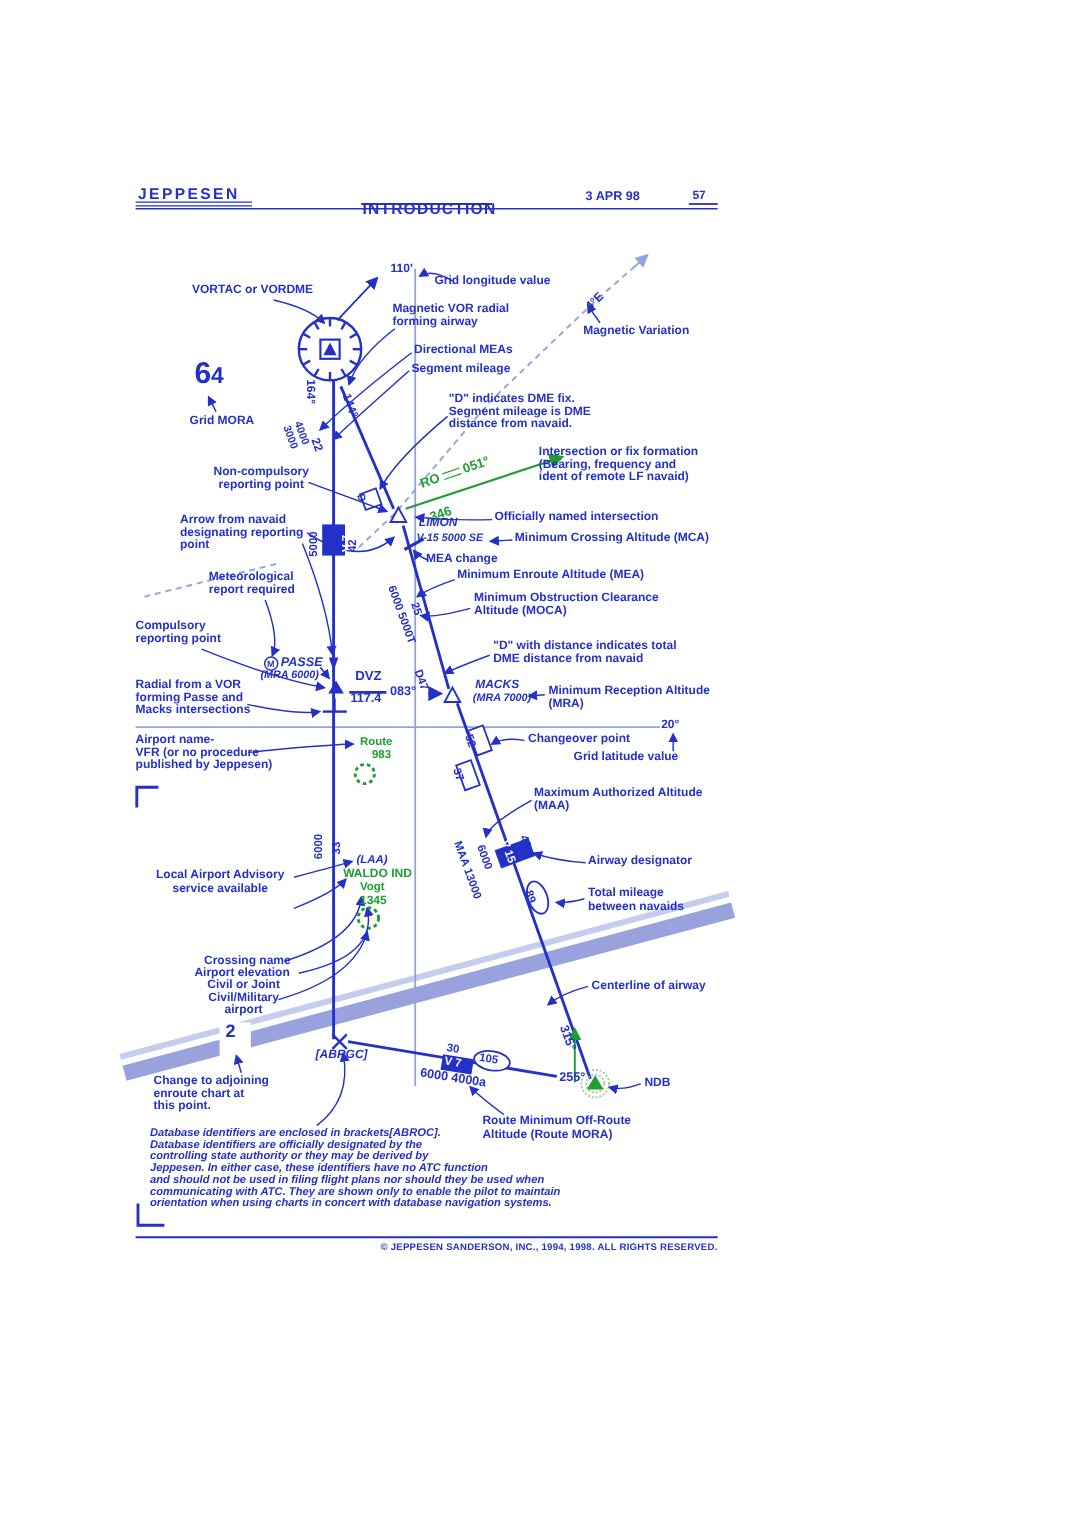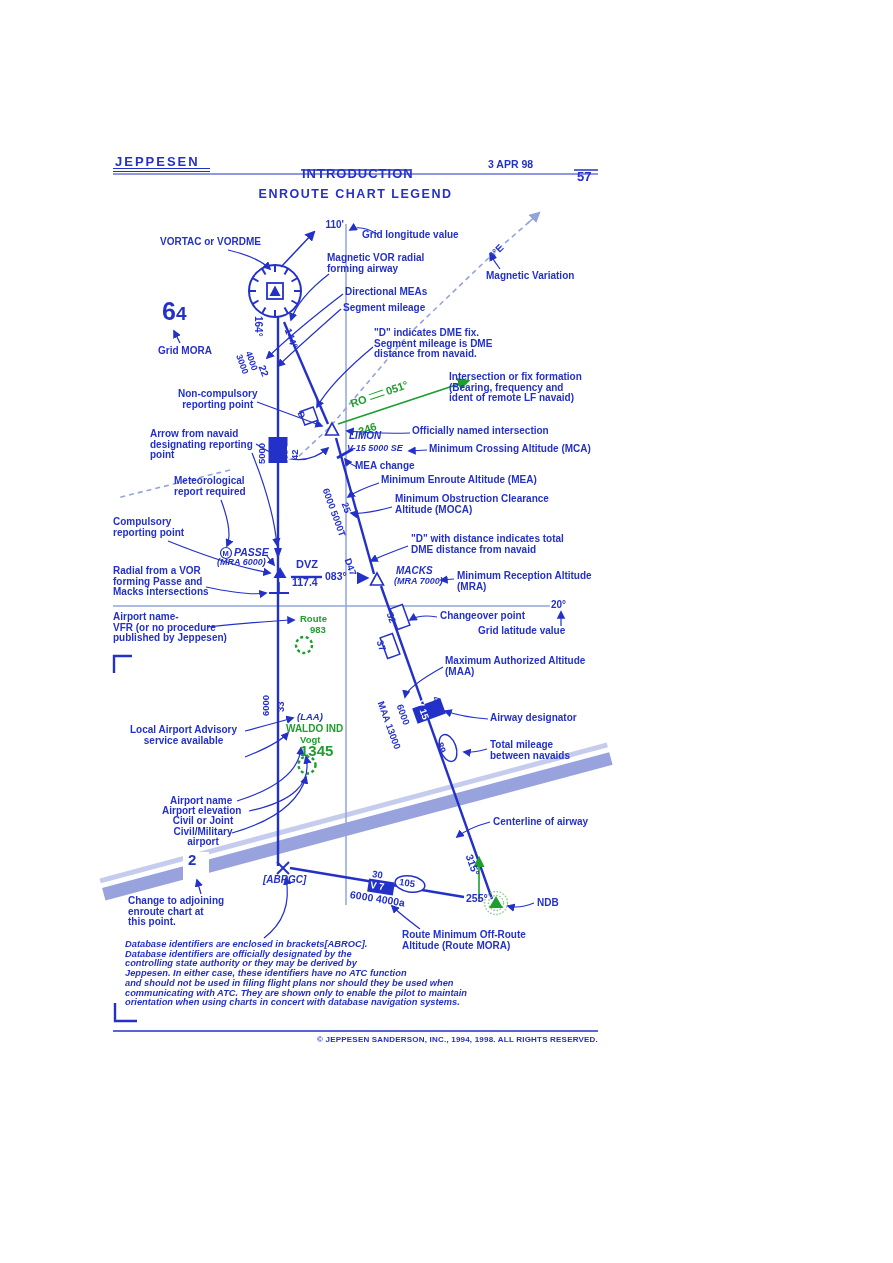--- a/index.html
+++ b/index.html
@@ -172,22 +172,21 @@
     <g stroke="#2431c8" stroke-width="2.4" fill="none">
       <path d="M132,656 L114,656 L114,673"></path>
       <path d="M115,1003 L115,1021 L137,1021"></path>
     </g>
     <line x1="113" y1="1031" x2="598" y2="1031" stroke="#2431c8" stroke-width="1.6"></line>
   </svg>
 
   <div class="lbl" style="left:115px;top:157px;font-size:13px;letter-spacing:2px">JEPPESEN</div>
   <div class="lbl" style="left:302px;top:169px;font-size:13px;letter-spacing:1px">INTRODUCTION</div>
   <div class="lbl" style="left:488px;top:159px;font-size:10.5px">3 APR 98</div>
-  <div class="lbl" style="left:577px;top:172px;font-size:13px">57</div>
-  <div class="lbl" style="left:113px;top:189px;width:485px;text-align:center;font-size:12.5px;letter-spacing:1.5px">ENROUTE CHART LEGEND</div>
+  <div class="lbl" style="left:577px;top:159px;font-size:10px">57</div>
 
   <div class="lbl" style="left:322px;top:220px;width:22px;text-align:right">110'</div>
   <div class="lbl" style="left:362px;top:230px">Grid longitude value</div>
   <div class="lbl" style="left:160px;top:237px">VORTAC or VORDME</div>
   <div class="lbl" style="left:327px;top:253px">Magnetic VOR radial
 forming airway</div>
   <div class="lbl" style="left:486px;top:271px">Magnetic Variation</div>
   <div class="lbl rot" style="left:487px;top:254px;transform:rotate(-45deg)">4°E</div>
   <div class="lbl" style="left:345px;top:287px">Directional MEAs</div>
   <div class="lbl" style="left:343px;top:303px">Segment mileage</div>
@@ -224,21 +223,21 @@
   <div class="lbl" style="left:113px;top:612px">Airport name-
 VFR (or no procedure
 published by Jeppesen)</div>
   <div class="lbl" style="left:440px;top:611px">Changeover point</div>
   <div class="lbl" style="left:551px;top:600px">20°</div>
   <div class="lbl" style="left:478px;top:626px">Grid latitude value</div>
   <div class="lbl" style="left:445px;top:656px">Maximum Authorized Altitude
 (MAA)</div>
   <div class="lbl ctr" style="left:130px;top:725px">Local Airport Advisory
 service available</div>
-  <div class="lbl" style="left:170px;top:796px">Airport name</div>
+  <div class="lbl" style="left:170px;top:796px">Crossing name</div>
   <div class="lbl" style="left:162px;top:806px">Airport elevation</div>
   <div class="lbl ctr" style="left:172px;top:816px;width:62px">Civil or Joint
 Civil/Military
 airport</div>
   <div class="lbl" style="left:490px;top:713px">Airway designator</div>
   <div class="lbl" style="left:490px;top:740px">Total mileage
 between navaids</div>
   <div class="lbl" style="left:493px;top:817px">Centerline of airway</div>
   <div class="lbl" style="left:128px;top:896px">Change to adjoining
 enroute chart at
@@ -292,21 +291,21 @@
 
   <div class="lbl rot" style="left:394px;top:611px;transform:rotate(70deg);font-size:9.5px">52</div>
   <div class="lbl rot" style="left:384px;top:639px;transform:rotate(70deg);font-size:9.5px">37</div>
 
   <div class="lbl rot" style="left:261px;top:716px;transform:rotate(-90deg);font-size:9.5px">6000</div>
   <div class="lbl rot" style="left:276px;top:712px;transform:rotate(-90deg);font-size:9.5px">33</div>
 
   <div class="lbl it" style="left:297px;top:712px;font-size:9.5px">(LAA)</div>
   <div class="lbl grn" style="left:286px;top:724px;font-size:10px">WALDO IND</div>
   <div class="lbl grn" style="left:300px;top:735px;font-size:9.5px">Vogt</div>
-  <div class="lbl grn" style="left:300px;top:746px;font-size:15px">1345</div>
+  <div class="lbl grn" style="left:300px;top:746px;font-size:10px">1345</div>
 
   <div class="lbl rot" style="left:385px;top:700px;transform:rotate(70deg);font-size:9.5px">MAA 13000</div>
   <div class="lbl rot" style="left:404px;top:703px;transform:rotate(70deg);font-size:9.5px">6000</div>
   <div class="lbl w rot" style="left:424px;top:699px;transform:rotate(70deg);font-size:9.5px">V 15</div>
   <div class="lbl rot" style="left:440px;top:695px;transform:rotate(70deg);font-size:9.5px">42</div>
   <div class="lbl rot" style="left:444px;top:741px;transform:rotate(70deg);font-size:9.5px">89</div>
 
   <div class="lbl" style="left:188px;top:855px;font-size:15px">2</div>
   <div class="lbl it" style="left:263px;top:875px">[ABRGC]</div>
 

